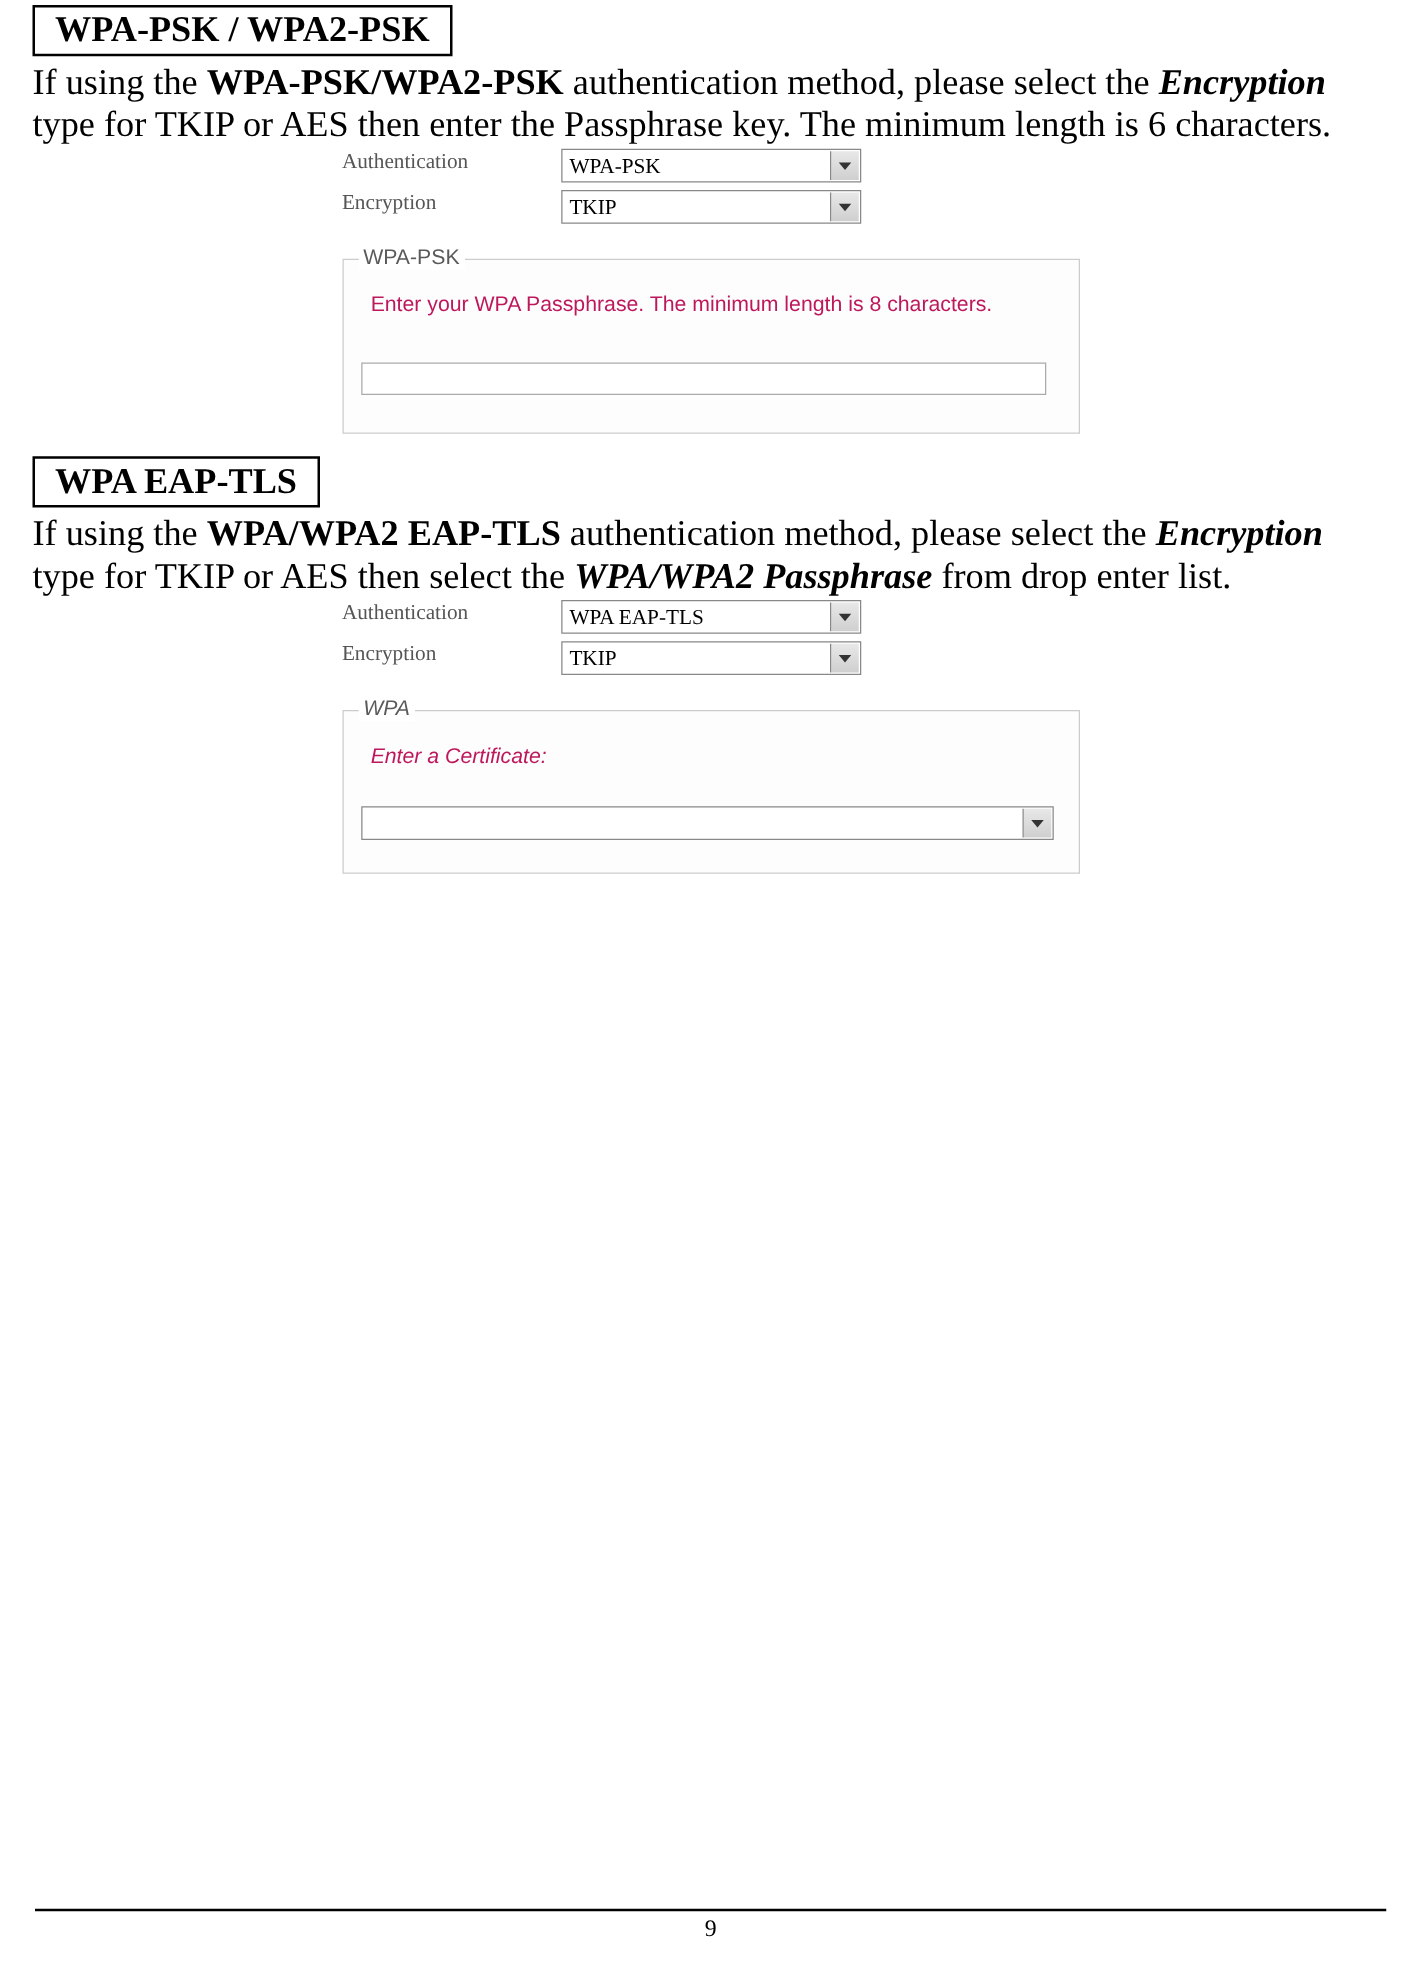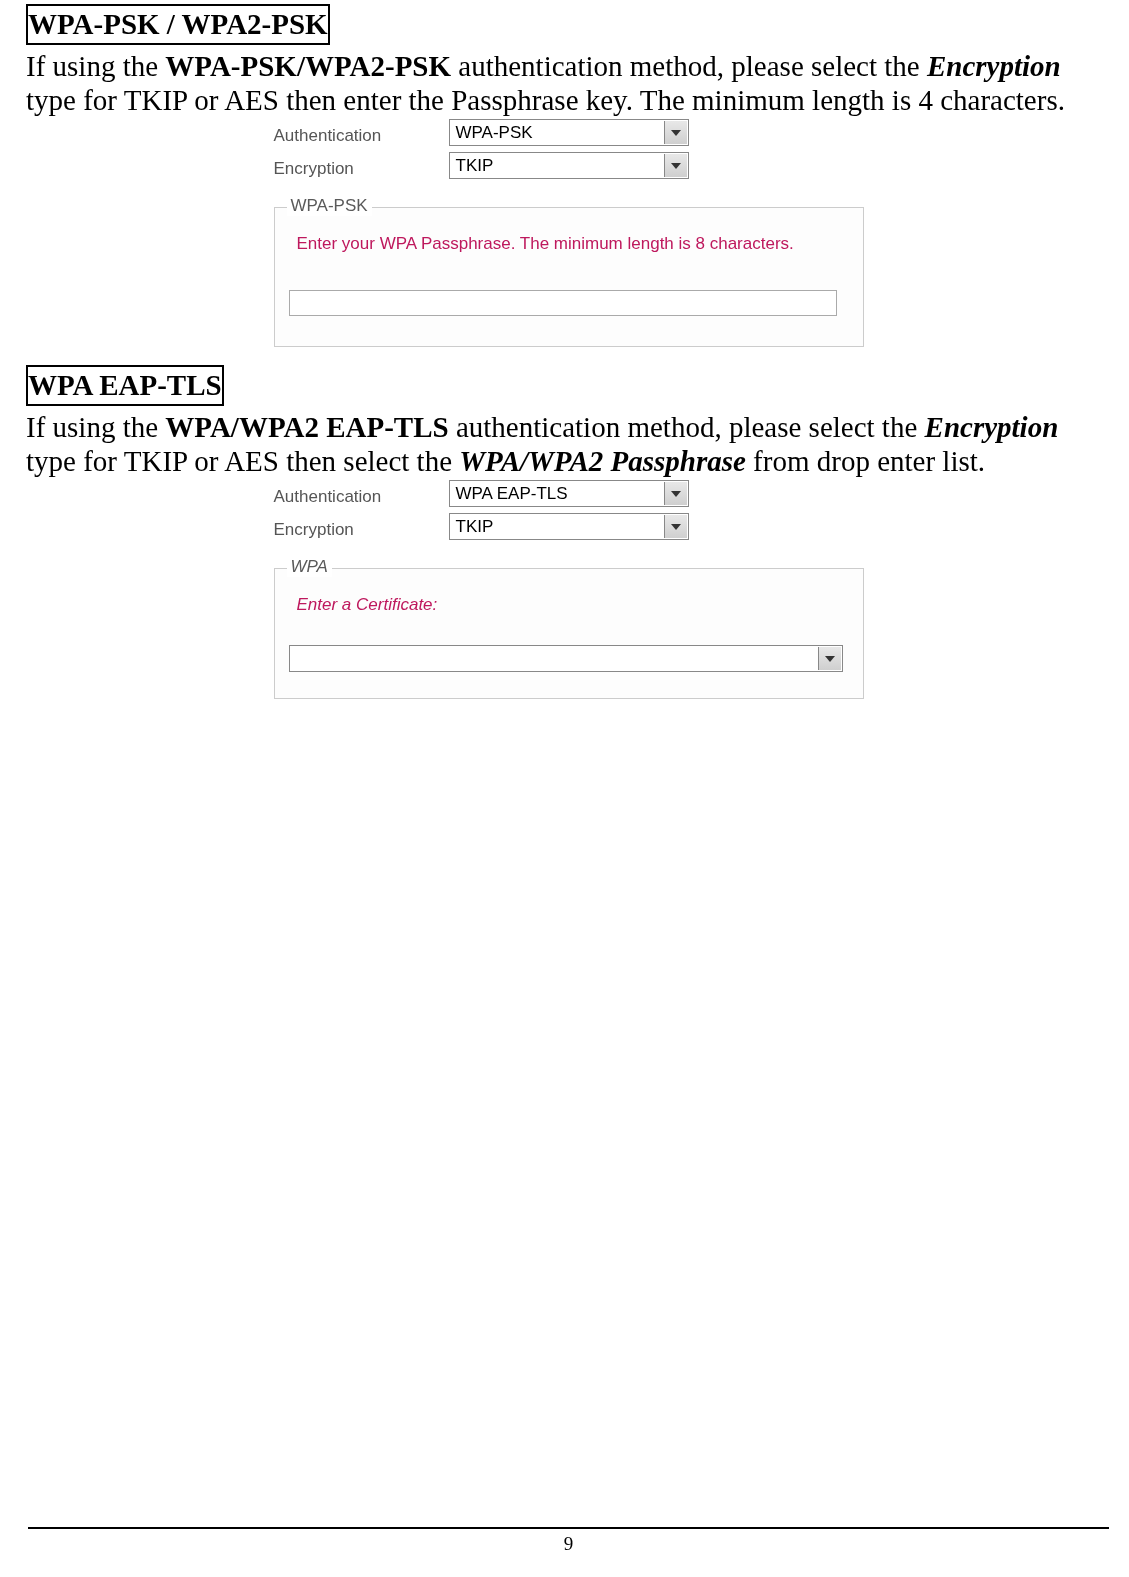--- a/index.html
+++ b/index.html
@@ -13,42 +13,43 @@
     position: relative;
   }
   .page {
     padding: 3px 18px 0 26px;
   }
   .boxed-heading {
     display: inline-block;
     border: 2px solid #000;
     font-weight: bold;
     font-size: 29px;
-    padding: 1px 0px;
+    padding: 1px 16px;
     line-height: 1.2;
   }
   .body-text {
     font-size: 29px;
     line-height: 1.18;
     margin-top: 4px;
   }
   .bold { font-weight: bold; }
   .italic { font-style: italic; }
   .form-wrap {
     margin: 0 auto;
     width: 590px;
     padding-top: 2px;
     font-family: Tahoma, Verdana, sans-serif;
     font-size: 17px;
     color: #4a4a4a;
   }
   .form-row {
     display: flex;
-    align-items: flex-end;
+    align-items: flex-start;
     margin-bottom: 6px;
+    font-family: Liberation Serif, serif;
   }
   .form-label {
     width: 175px;
     color: #555;
   }
   .dropdown {
     position: relative;
     width: 240px;
     height: 27px;
     border: 1px solid #888;
@@ -137,21 +138,21 @@
 </style>
 </head>
 <body>
 
 <div class="page">
 
   
   <div class="heading-spacer"></div>
   <span class="boxed-heading">WPA-PSK / WPA2-PSK</span>
   <div class="body-text">
-    <span>If using the </span><span class="bold">WPA-PSK/WPA2-PSK</span><span> authentication method, please select the </span><span class="bold italic">Encryption</span><span> type for TKIP or AES then enter the Passphrase key. The minimum length is 4 characters.</span>
+    <span>If using the </span><span class="bold">WPA-PSK/WPA2-PSK</span><span> authentication method, please select the </span><span class="bold italic">Encryption</span><span> type for TKIP or AES then enter the Passphrase key. The minimum length is 6 characters.</span>
   </div>
 
   <div class="form-wrap">
     <div class="form-row">
       <div class="form-label">Authentication</div>
       <div class="dropdown">
         <span class="dropdown-value">WPA-PSK</span>
         <div class="dropdown-arrow">
             <div class="arrow-tri"></div>
           </div>

